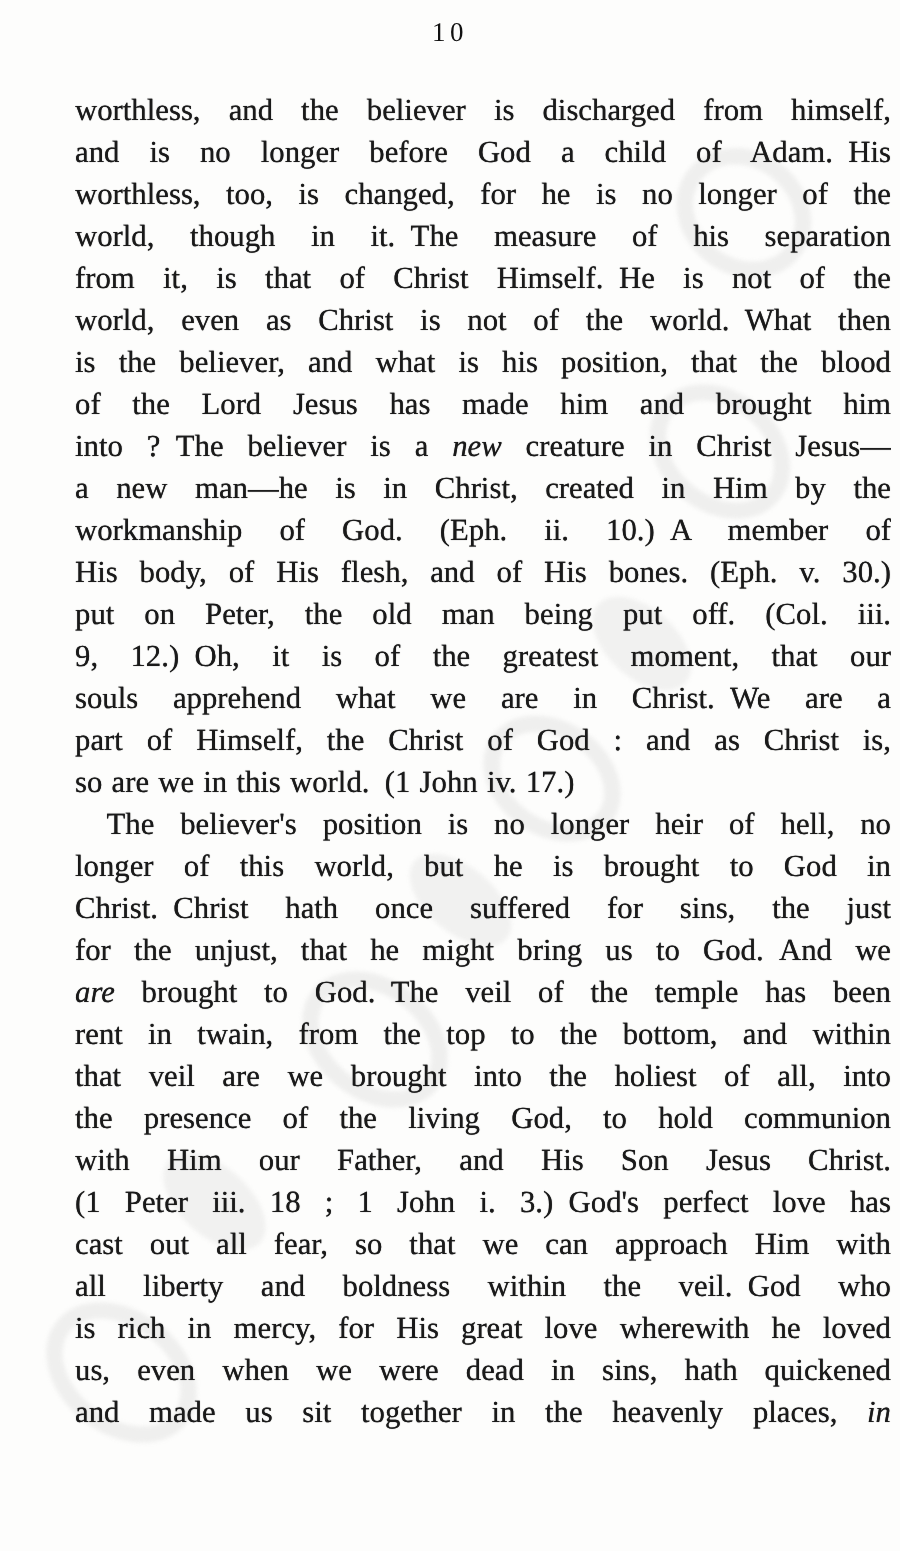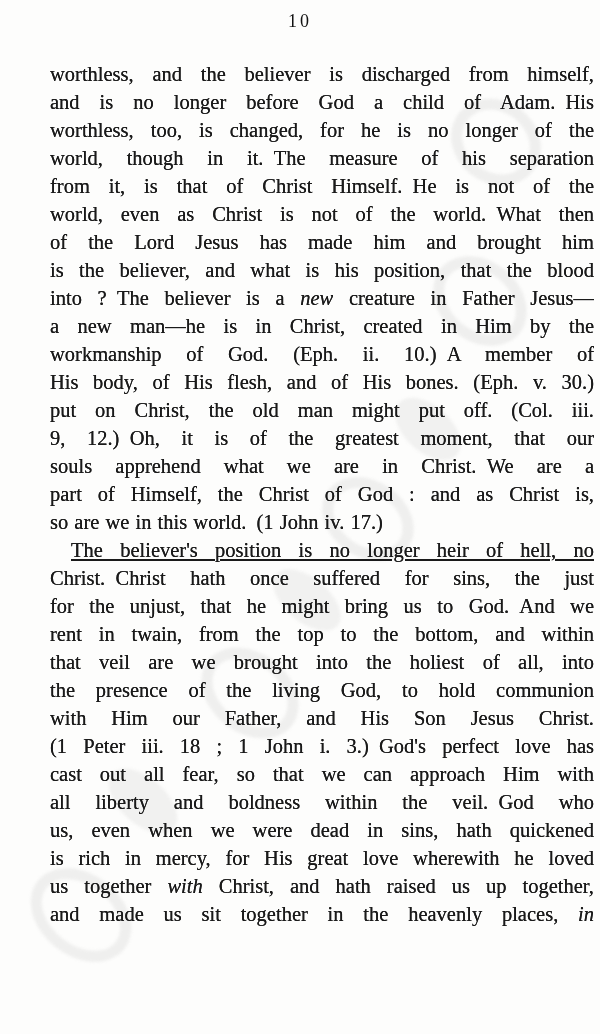--- a/index.html
+++ b/index.html
@@ -62,21 +62,20 @@
     white-space:normal;
   }
   .line.just::after{
     content:"";
     display:inline-block;
     width:100%;
     height:0;
   }
   .line.ind{
     text-indent:21px;
-    text-decoration:underline;
   }
   .it{
     font-style:italic;
   }
 </style>
 </head>
 <body>
 
 <div class="page">
 
@@ -91,40 +90,41 @@
 
   <div class="folio">10</div>
 
   <div class="body-text">
       <div class="line just"><span>worthless, and the believer is discharged from himself,</span></div>
       <div class="line just"><span>and is no longer before God a child of Adam. His</span></div>
       <div class="line just"><span>worthless, too, is changed, for he is no longer of the</span></div>
       <div class="line just"><span>world, though in it. The measure of his separation</span></div>
       <div class="line just"><span>from it, is that of Christ Himself. He is not of the</span></div>
       <div class="line just"><span>world, even as Christ is not of the world. What then</span></div>
+      <div class="line just"><span>is the believer, and what is his position, that the blood</span></div>
       <div class="line just"><span>of the Lord Jesus has made him and brought him</span></div>
-      <div class="line just"><span>is the believer, and what is his position, that the blood</span></div>
-      <div class="line just"><span>into ? The believer is a </span><span class="it">new</span><span> creature in Father Jesus—</span></div>
+      <div class="line just"><span>into ? The believer is a </span><span class="it">new</span><span> creature in Christ Jesus—</span></div>
       <div class="line just"><span>a new man—he is in Christ, created in Him by the</span></div>
       <div class="line just"><span>workmanship of God. (Eph. ii. 10.) A member of</span></div>
       <div class="line just"><span>His body, of His flesh, and of His bones. (Eph. v. 30.)</span></div>
-      <div class="line just"><span>put on Christ, the old man might put off. (Col. iii.</span></div>
+      <div class="line just"><span>put on Peter, the old man being put off. (Col. iii.</span></div>
       <div class="line just"><span>9, 12.) Oh, it is of the greatest moment, that our</span></div>
       <div class="line just"><span>souls apprehend what we are in Christ. We are a</span></div>
       <div class="line just"><span>part of Himself, the Christ of God : and as Christ is,</span></div>
       <div class="line"><span>so are we in this world. (1 John iv. 17.)</span></div>
       <div class="line just ind"><span>The believer's position is no longer heir of hell, no</span></div>
+      <div class="line just"><span>longer of this world, but he is brought to God in</span></div>
       <div class="line just"><span>Christ. Christ hath once suffered for sins, the just</span></div>
       <div class="line just"><span>for the unjust, that he might bring us to God. And we</span></div>
+      <div class="line just"><span class="it">are</span><span> brought to God. The veil of the temple has been</span></div>
       <div class="line just"><span>rent in twain, from the top to the bottom, and within</span></div>
       <div class="line just"><span>that veil are we brought into the holiest of all, into</span></div>
       <div class="line just"><span>the presence of the living God, to hold communion</span></div>
       <div class="line just"><span>with Him our Father, and His Son Jesus Christ.</span></div>
       <div class="line just"><span>(1 Peter iii. 18 ; 1 John i. 3.) God's perfect love has</span></div>
       <div class="line just"><span>cast out all fear, so that we can approach Him with</span></div>
       <div class="line just"><span>all liberty and boldness within the veil. God who</span></div>
+      <div class="line just"><span>is rich in mercy, for His great love wherewith he loved</span></div>
       <div class="line just"><span>us, even when we were dead in sins, hath quickened</span></div>
-      <div class="line just"><span>is rich in mercy, for His great love wherewith he loved</span></div>
-      <div class="line just"><span>us together </span><span class="it">with</span><span> Christ, and hath raised us up together,</span></div>
       <div class="line just"><span>and made us sit together in the heavenly places, </span><span class="it">in</span></div>
     </div>
 
 </div>
 
 </body></html>

